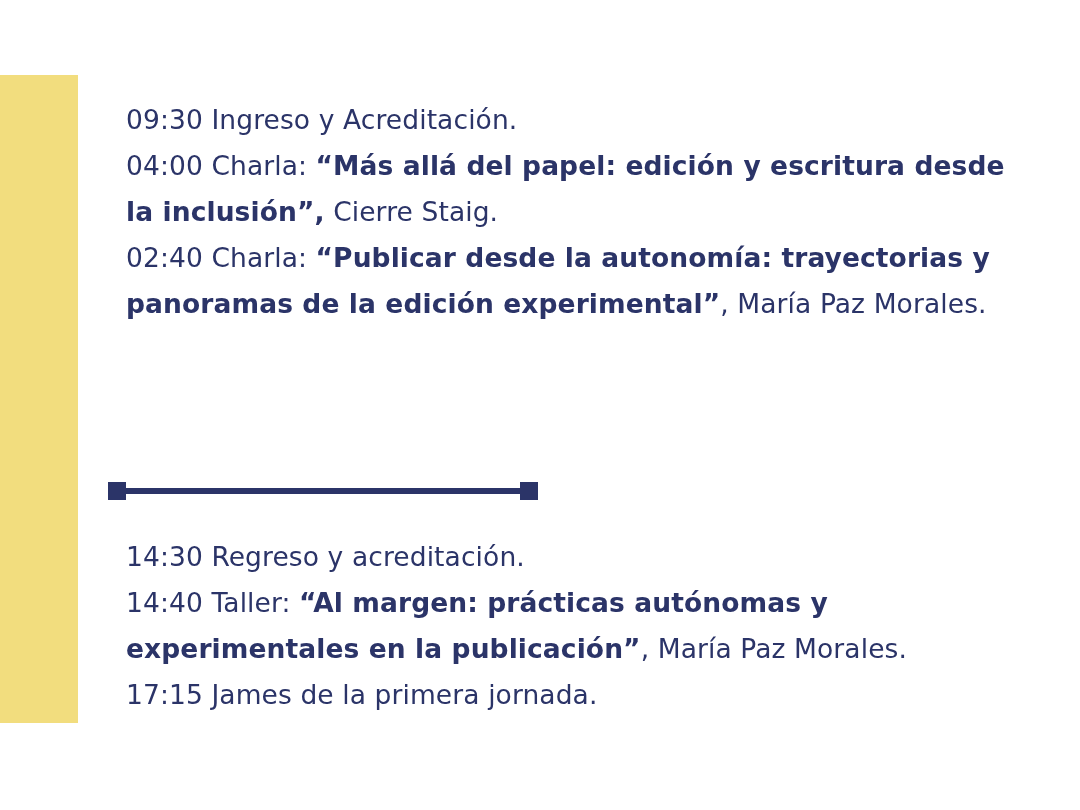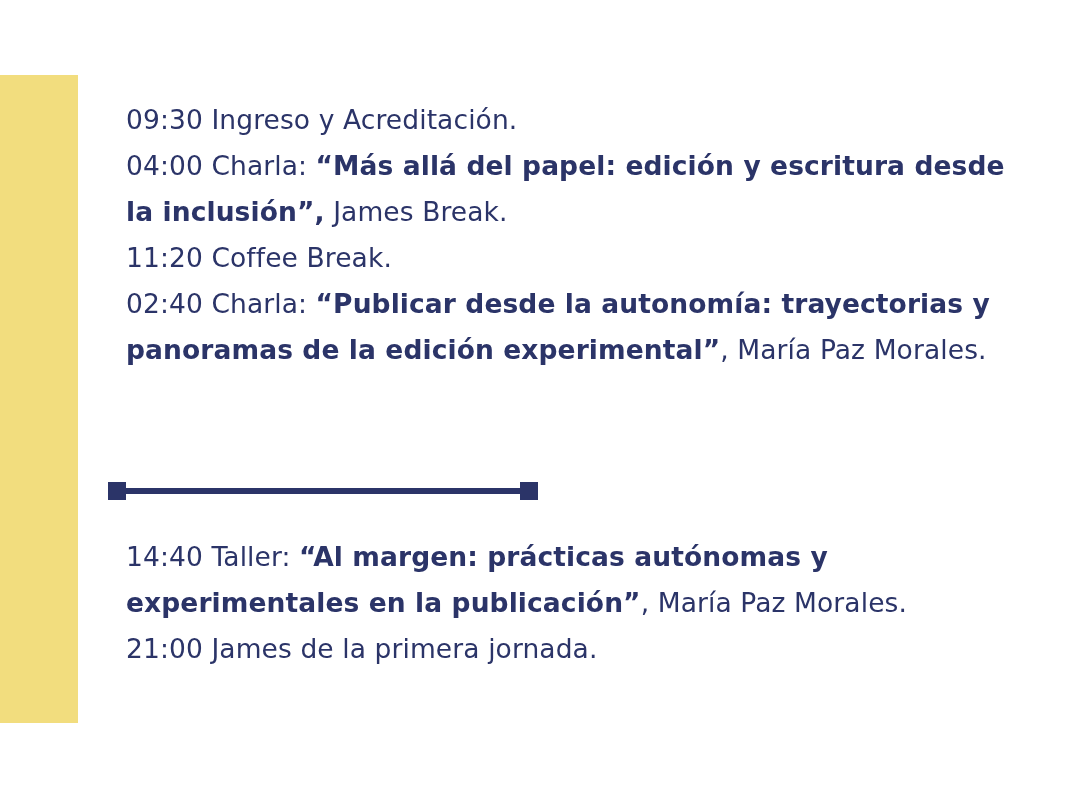--- a/index.html
+++ b/index.html
@@ -92,38 +92,38 @@
 
 <div id="page">
 
   <div class="side-band"></div>
 
   <div class="block-morning schedule-block">
     <div class="schedule-line">
       <span>09:30</span><span> Ingreso y Acreditación.</span>
     </div>
     <div class="schedule-line">
-      <span>04:00</span><span> Charla: </span><b>“Más allá del papel: edición y escritura desde la inclusión”,</b><span> James Break.</span>
-    </div>
-    <div class="schedule-line">
-      <span>11:20</span><span> Coffee Break.</span>
+      <span>04:00</span><span> Charla: </span><b>“Más allá del papel: edición y escritura desde la inclusión”,</b><span> Cierre Staig.</span>
     </div>
     <div class="schedule-line">
       <span>02:40</span><span> Charla: </span><b>“Publicar desde la autonomía: trayectorias y panoramas de la edición experimental”</b><span>, María Paz Morales.</span>
     </div>
   </div>
 
   <div class="divider">
     <div class="cap left"></div>
     <div class="bar"></div>
     <div class="cap right"></div>
   </div>
 
   <div class="block-afternoon schedule-block">
     <div class="schedule-line">
+      <span>14:30</span><span> Regreso y acreditación.</span>
+    </div>
+    <div class="schedule-line">
       <span>14:40</span><span> Taller: </span><b>“Al margen: prácticas autónomas y experimentales en la publicación”</b><span>, María Paz Morales.</span>
     </div>
     <div class="schedule-line">
-      <span>21:00</span><span> James de la primera jornada.</span>
+      <span>17:15</span><span> James de la primera jornada.</span>
     </div>
   </div>
 
 </div>
 
 </body></html>

